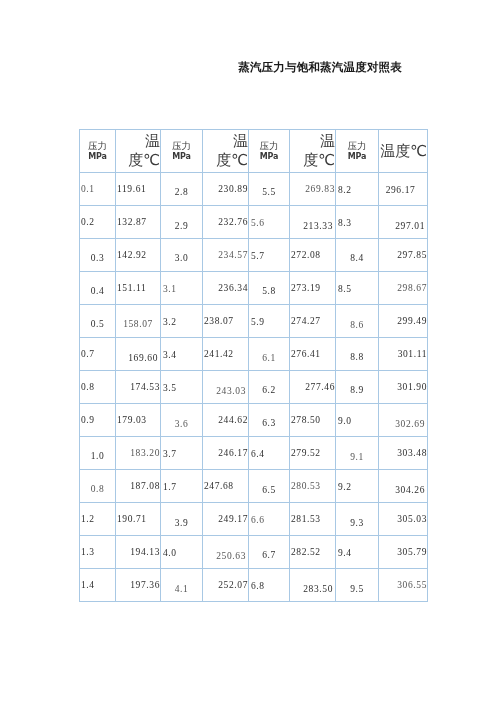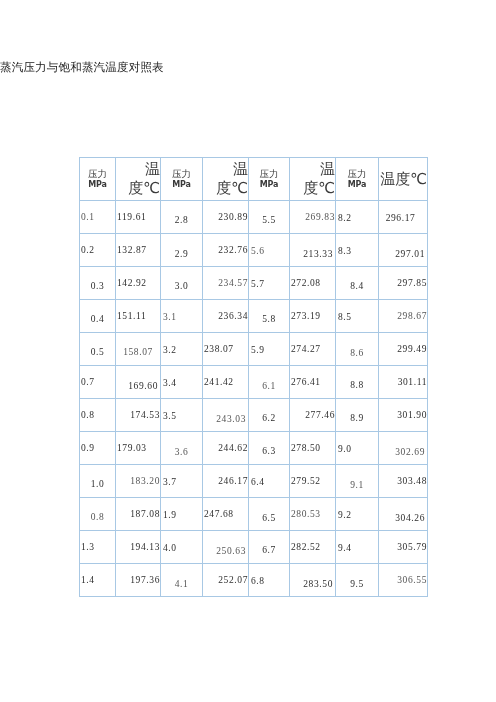--- a/index.html
+++ b/index.html
@@ -17,40 +17,39 @@
   .page {
     position: absolute;
     inset: 0;
     background: #ffffff;
   }
   .doc-title {
     position: absolute;
     top: 60px;
     left: 0;
     width: 402px;
-    text-align: left;
+    text-align: right;
     font-family: "DejaVu Sans", "Liberation Sans", sans-serif;
     font-size: 11.5px;
-    font-weight: normal;
+    font-weight: bold;
     color: #1a1a1a;
     letter-spacing: 0.2px;
   }
   .table-wrap {
     position: absolute;
     left: 79px;
     top: 129px;
     width: 340px;
   }
   table.steam {
     border-collapse: collapse;
     width: 340px;
     table-layout: fixed;
     font-size: 9px;
     color: #2b2b2b;
-    margin-top: 28px;
   }
   table.steam td, table.steam th {
     border: 1px solid #a8c8e4;
     padding: 0;
     font-weight: normal;
     height: 32px;
     vertical-align: middle;
     overflow: hidden;
   }
   table.steam thead th {
@@ -365,36 +364,62 @@
             </td>
           </tr>
           <tr>
             <td>
               <span class="cell p1 faded">0.8</span>
             </td>
             <td>
               <span class="cell p4">187.08</span>
             </td>
             <td>
-              <span class="cell p6">1.9</span>
+              <span class="cell p6">1.7</span>
             </td>
             <td>
               <span class="cell p0">247.68</span>
             </td>
             <td>
               <span class="cell p7">6.5</span>
             </td>
             <td>
               <span class="cell p0 faded">280.53</span>
             </td>
             <td>
               <span class="cell p6">9.2</span>
             </td>
             <td>
               <span class="cell p5">304.26</span>
+            </td>
+          </tr>
+          <tr>
+            <td>
+              <span class="cell p0">1.2</span>
+            </td>
+            <td>
+              <span class="cell p0">190.71</span>
+            </td>
+            <td>
+              <span class="cell p7">3.9</span>
+            </td>
+            <td>
+              <span class="cell p4">249.17</span>
+            </td>
+            <td>
+              <span class="cell p6 faded">6.6</span>
+            </td>
+            <td>
+              <span class="cell p0">281.53</span>
+            </td>
+            <td>
+              <span class="cell p7">9.3</span>
+            </td>
+            <td>
+              <span class="cell p4">305.03</span>
             </td>
           </tr>
           <tr>
             <td>
               <span class="cell p0">1.3</span>
             </td>
             <td>
               <span class="cell p4">194.13</span>
             </td>
             <td>

